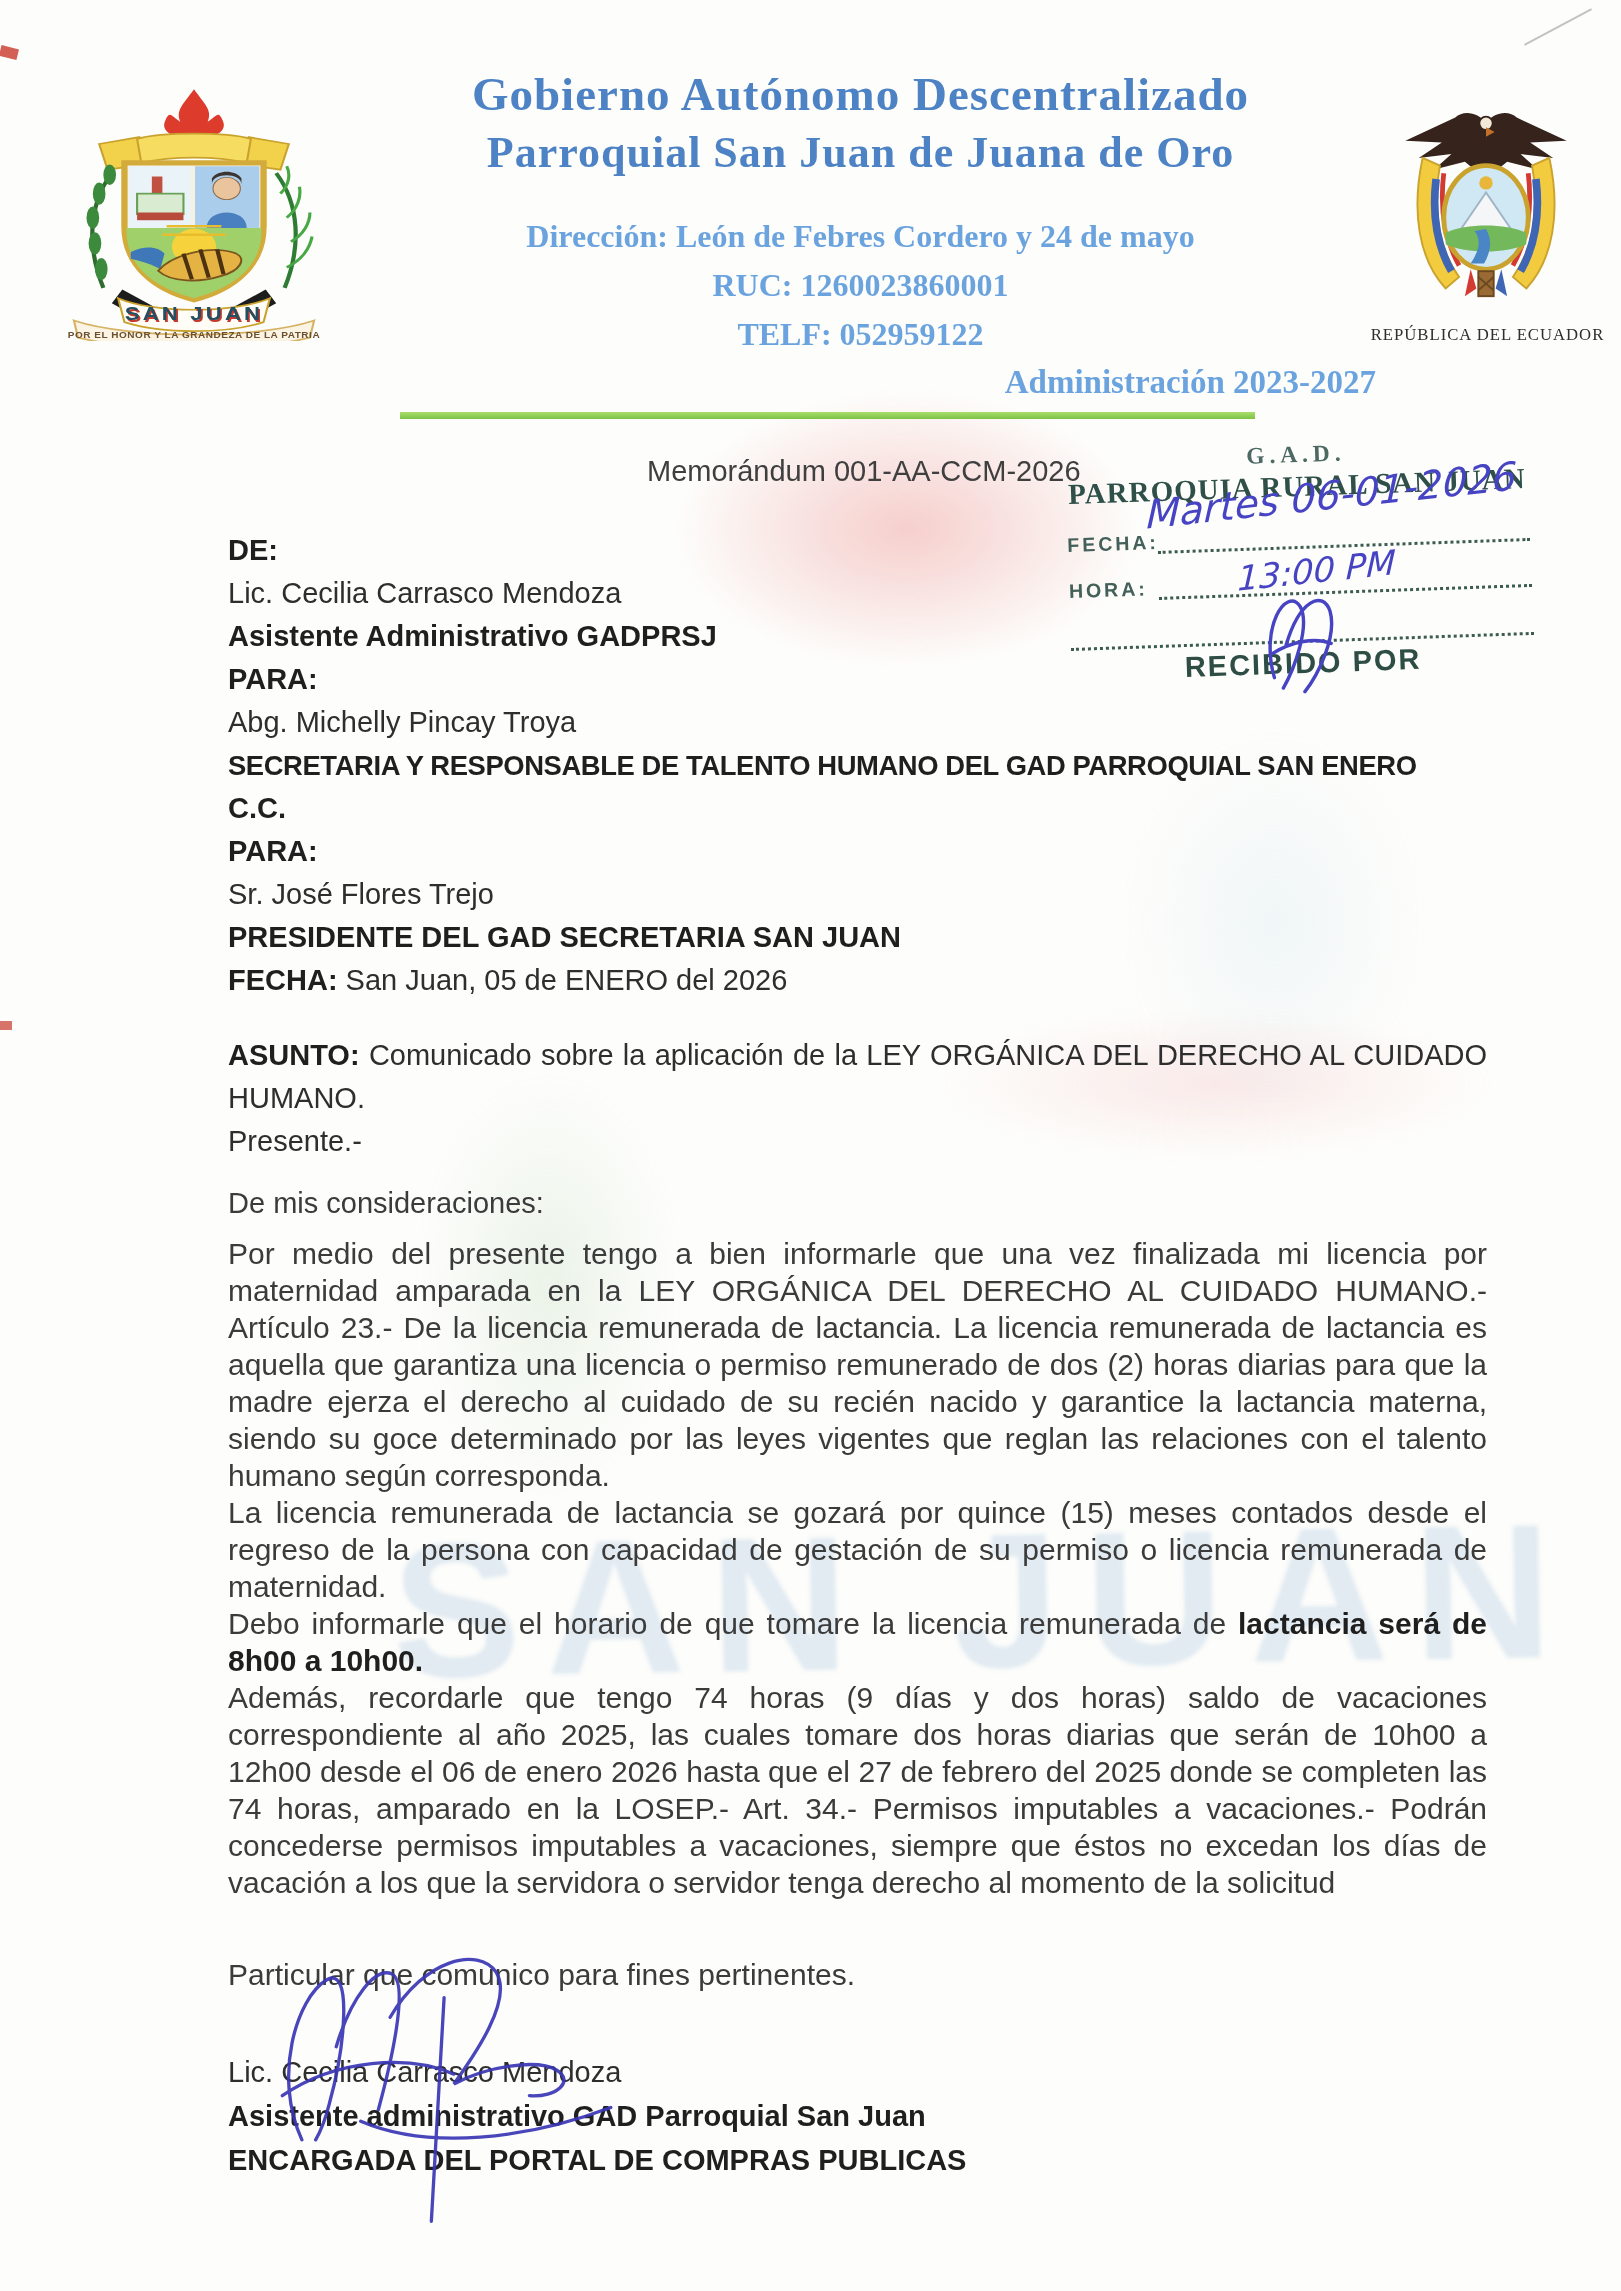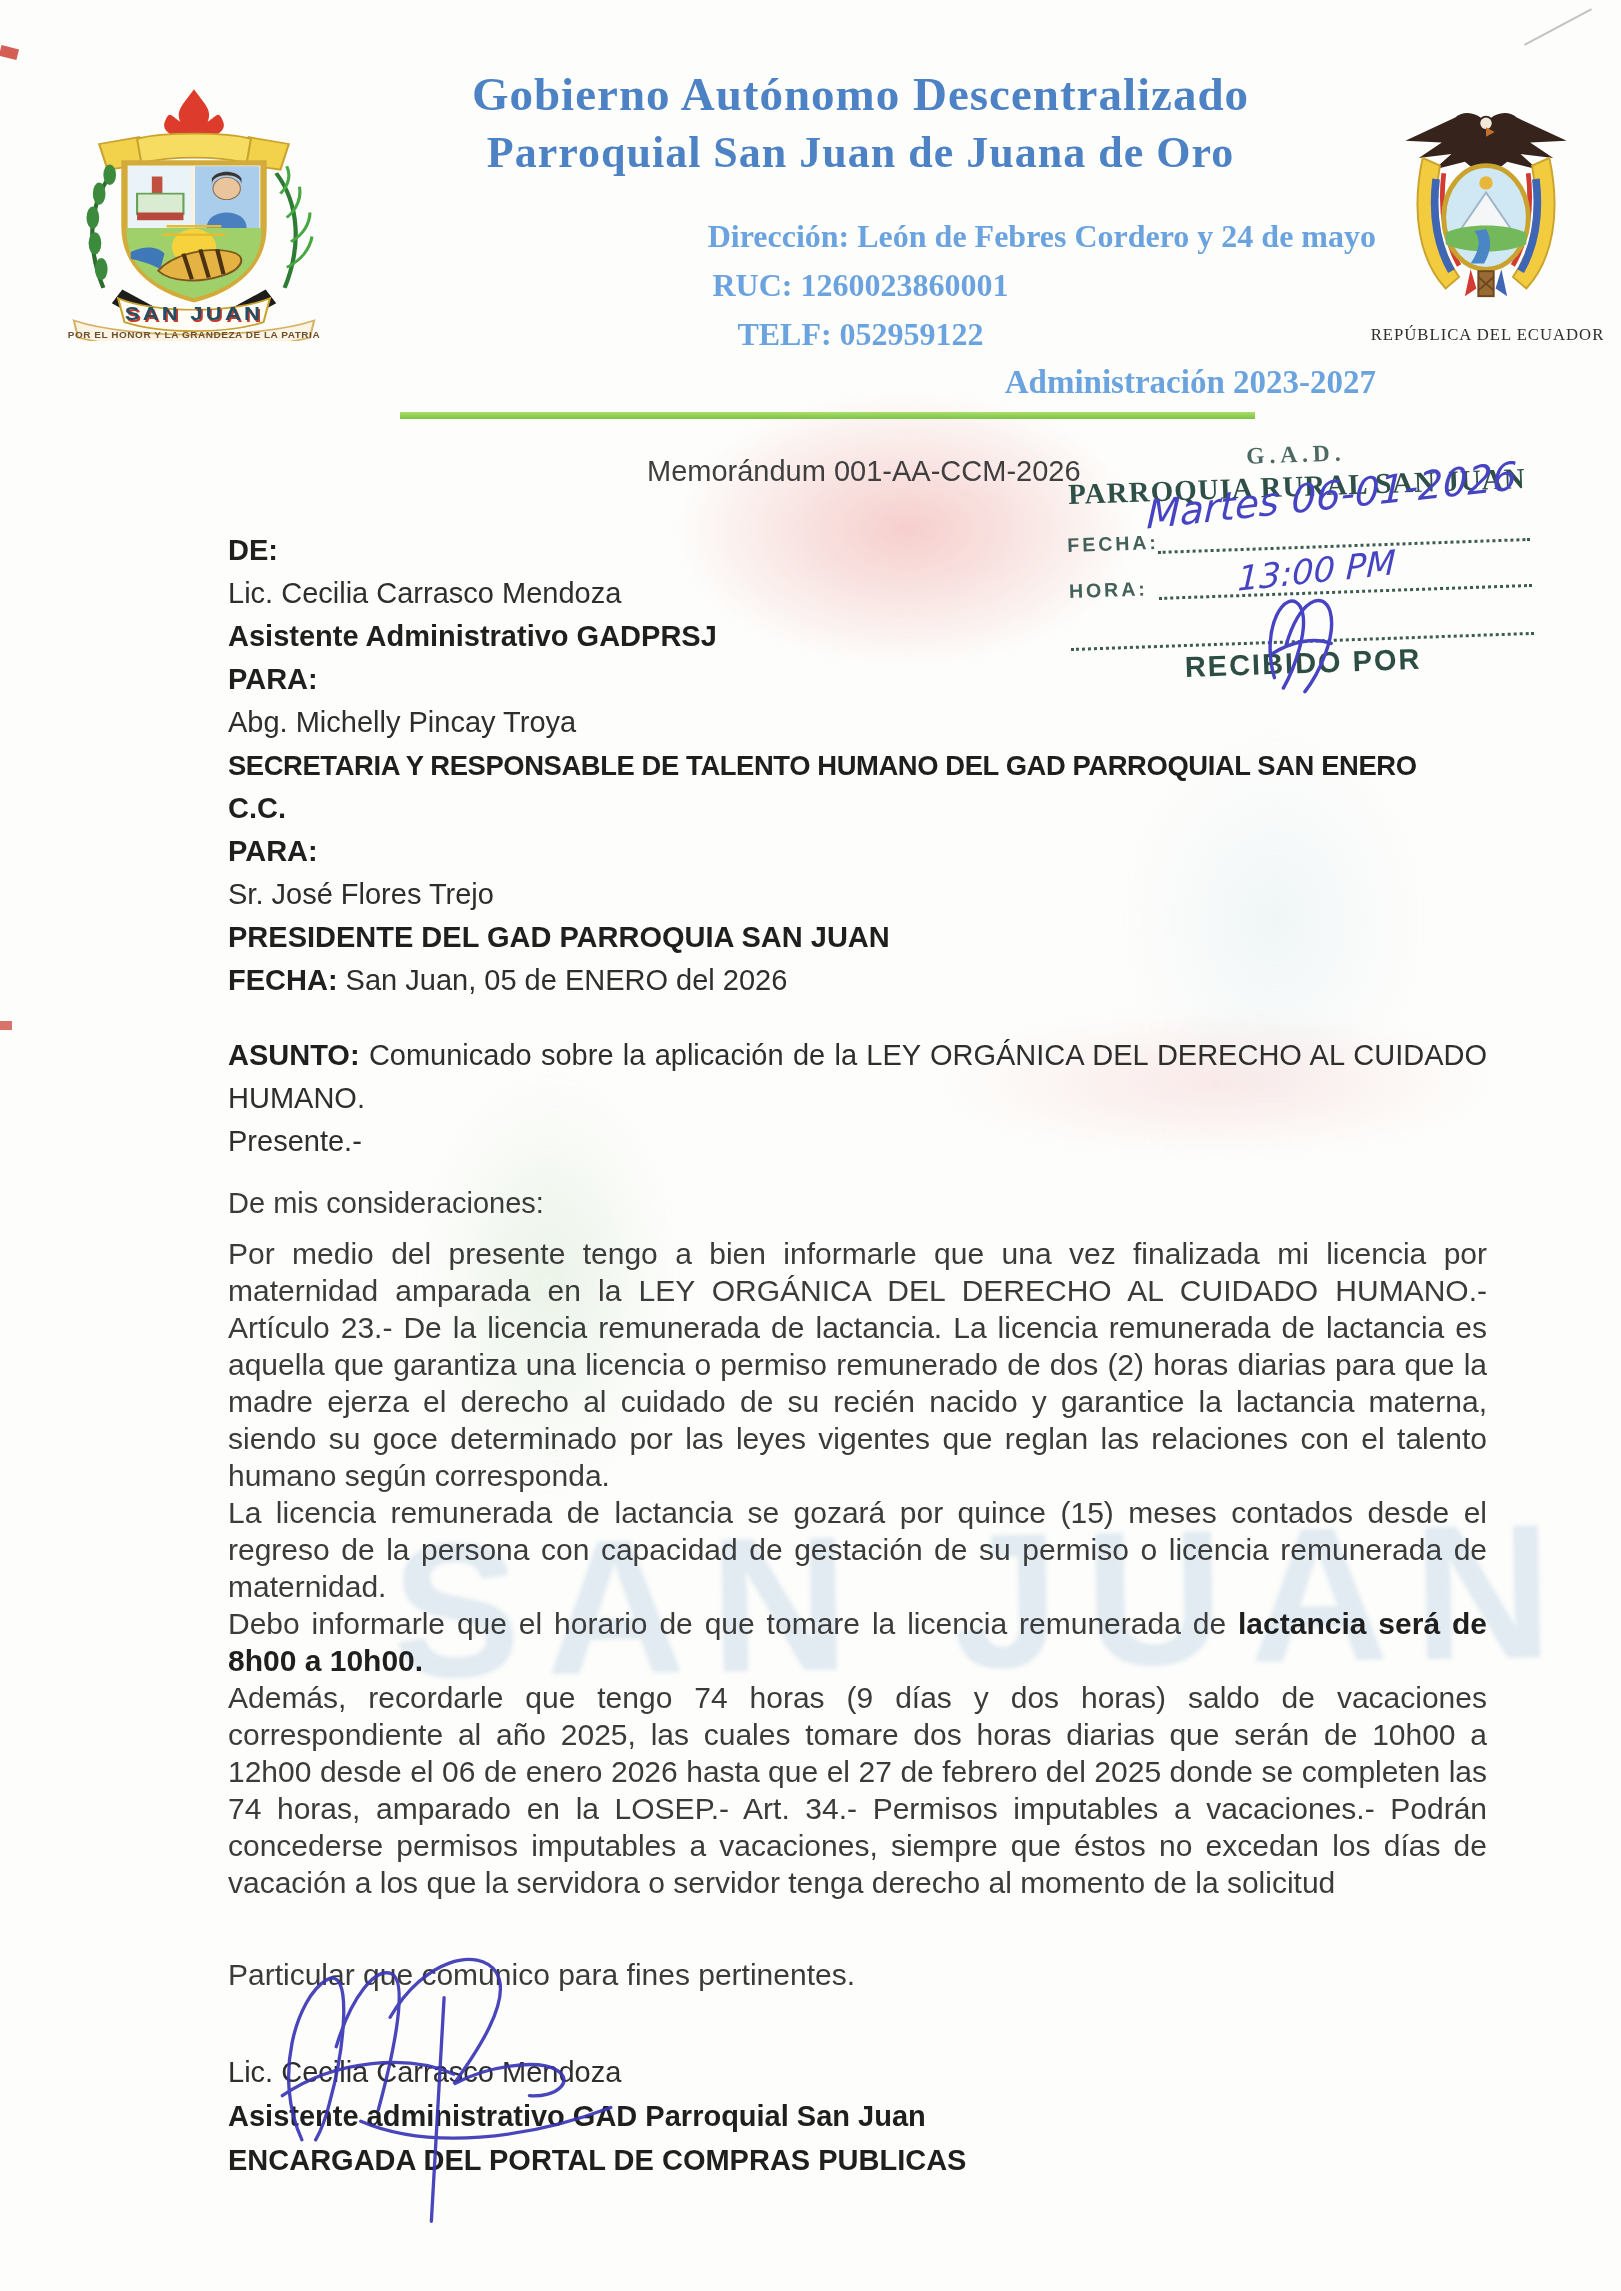--- a/index.html
+++ b/index.html
@@ -28,21 +28,21 @@
     transform:rotate(-1deg);white-space:nowrap;}
   .speck-a{position:absolute;left:0;top:47px;width:17.6px;height:10.8px;background:#c8372c;opacity:.8;transform:rotate(14deg);}
   .speck-b{position:absolute;left:0;top:1021px;width:11.8px;height:8.8px;background:#c8372c;opacity:.7;}
   .fold{position:absolute;right:25.5px;top:25.5px;width:76px;height:2px;background:#c2c2c0;transform:rotate(-28deg);}
   
   .crest-left{position:absolute;left:57px;top:84px;z-index:2;}
   .head-text{position:absolute;left:345px;top:65px;width:1031px;text-align:center;z-index:2;
     font-family:"Liberation Serif",serif;font-weight:bold;}
   .ht1{font-size:47px;line-height:59px;color:#4d82c4;letter-spacing:1px;}
   .ht2{font-size:44px;line-height:57px;color:#4d82c4;letter-spacing:1px;}
-  .ht3{font-size:32px;line-height:49px;color:#6ba3de;margin-top:31px;text-align:right;}
+  .ht3{font-size:32px;line-height:49px;color:#6ba3de;margin-top:31px;}
   .ht4{font-size:32px;line-height:49px;color:#6ba3de;}
   .ht5{font-size:32px;line-height:49px;color:#6ba3de;}
   .ht6{font-size:33px;line-height:47px;color:#6ba3de;text-align:right;}
   .green-rule{position:absolute;left:400px;top:412px;width:855px;height:6.9px;z-index:2;
     background:linear-gradient(#aade6e,#7cc244);}
   .arms-right{position:absolute;left:1390px;top:98px;z-index:2;}
   .arms-caption{position:absolute;left:1367px;top:325px;width:241px;text-align:center;z-index:2;
     font-family:"Liberation Serif",serif;font-size:16.7px;letter-spacing:1px;color:#2f2f2f;}
   
   .memo-number{position:absolute;left:647px;top:455px;z-index:2;font-size:29px;color:#3f3f3f;}
@@ -190,21 +190,21 @@
     <div class="addr">
       <div class="b">DE:</div>
       <div>Lic. Cecilia Carrasco Mendoza</div>
       <div class="b">Asistente Administrativo GADPRSJ</div>
       <div class="b">PARA:</div>
       <div>Abg. Michelly Pincay Troya</div>
       <div class="b fit">SECRETARIA Y RESPONSABLE DE TALENTO HUMANO DEL GAD PARROQUIAL SAN ENERO</div>
       <div class="b">C.C.</div>
       <div class="b">PARA:</div>
       <div>Sr. José Flores Trejo</div>
-      <div class="b">PRESIDENTE DEL GAD PARROQUIA SAN JUAN</div>
+      <div class="b">PRESIDENTE DEL GAD SECRETARIA SAN JUAN</div>
       <div><span class="b">FECHA:</span> <span>San Juan, 05 de ENERO del 2026</span></div>
       <div class="jrow"><span class="b">ASUNTO:</span> <span>Comunicado sobre la aplicación de la LEY ORGÁNICA DEL DERECHO AL CUIDADO HUMANO.</span></div>
       <div>Presente.-</div>
     </div>
 
     <div class="salutation">De mis consideraciones:</div>
 
     <p class="bodytext p-first" style="margin:13.7px 0 0 0;">Por medio del presente tengo a bien informarle que una vez finalizada mi licencia por maternidad amparada en la LEY ORGÁNICA DEL DERECHO AL CUIDADO HUMANO.- Artículo 23.- De la licencia remunerada de lactancia. La licencia remunerada de lactancia es aquella que garantiza una licencia o permiso remunerado de dos (2) horas diarias para que la madre ejerza el derecho al cuidado de su recién nacido y garantice la lactancia materna, siendo su goce determinado por las leyes vigentes que reglan las relaciones con el talento humano según corresponda.</p>
     <p class="bodytext" style="margin:0;">La licencia remunerada de lactancia se gozará por quince (15) meses contados desde el regreso de la persona con capacidad de gestación de su permiso o licencia remunerada de maternidad.</p>
     <p class="bodytext" style="margin:0;"><span>Debo informarle que el horario de que tomare la licencia remunerada de </span><span class="bold-run">lactancia será de 8h00 a 10h00.</span></p>

